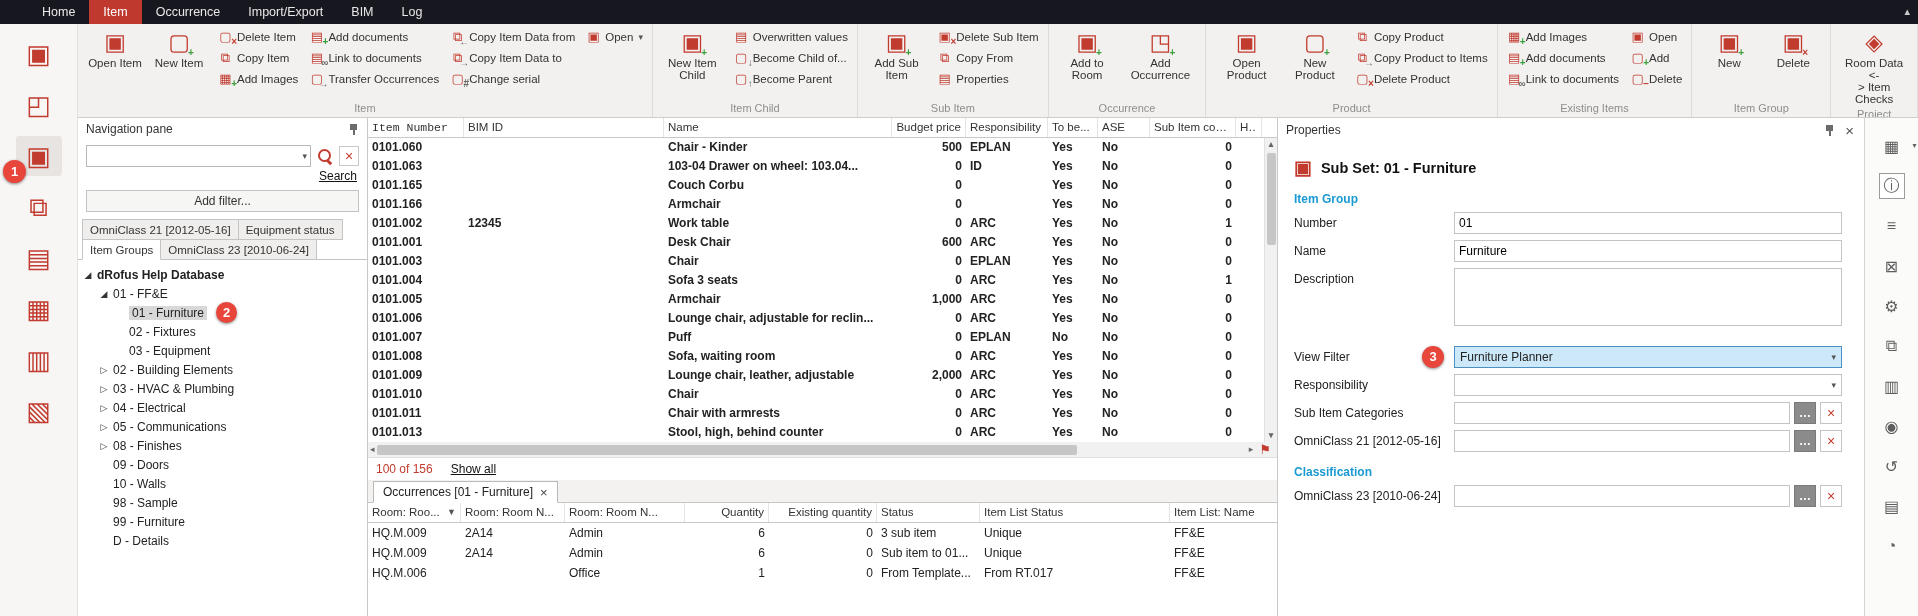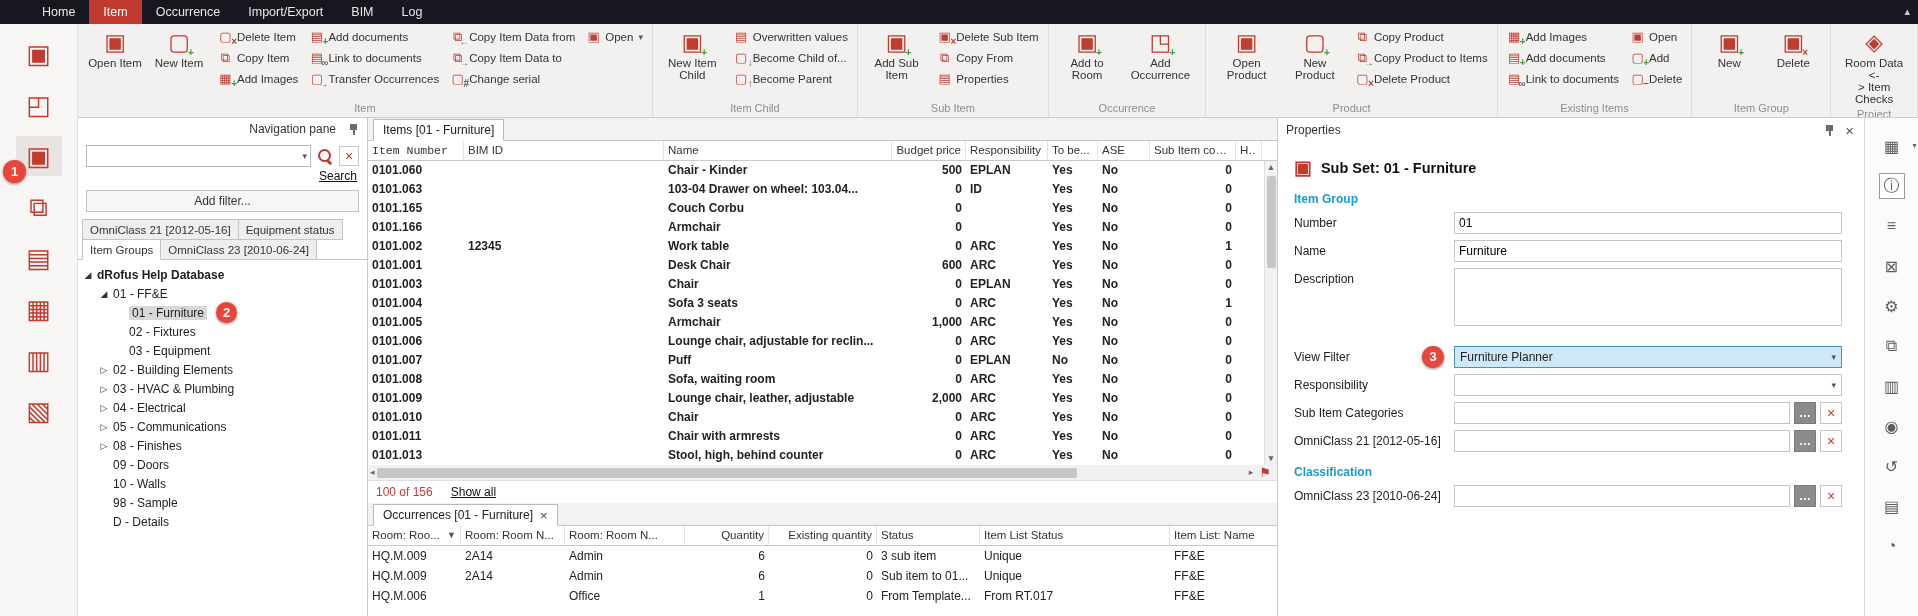--- a/index.html
+++ b/index.html
@@ -36,21 +36,21 @@
 .caret{font-size:9px;color:#555;margin-left:1px;}
 
 
 .badge{width:23px;height:23px;border-radius:50%;background:#e8453b;color:#fff;font-weight:bold;font-size:13px;display:flex;align-items:center;justify-content:center;box-shadow:0 1px 3px rgba(0,0,0,.45);z-index:20;}
 #badge1{position:absolute;left:3px;top:160px;}
 .badge.inline{display:inline-flex;width:21px;height:21px;margin-left:6px;flex:none;}
 .badge.small{width:22px;height:22px;flex:none;}
 
 
 #navpane{position:absolute;left:78px;top:118px;width:290px;height:498px;background:#fff;border-right:1px solid #c9c9c9;overflow:hidden;}
-.nav-header{height:22px;display:flex;align-items:center;justify-content:flex-end;padding:0 8px;font-size:12px;color:#333;gap:12px;}
+.nav-header{height:22px;display:flex;align-items:center;justify-content:space-between;padding:0 8px;font-size:12px;color:#333;gap:12px;}
 .pin-glyph{display:inline-block;width:11px;height:13px;position:relative;}
 .pin-glyph::before{content:'';position:absolute;left:2px;top:1px;width:7px;height:6px;background:#6b6b6b;}
 .pin-glyph::after{content:'';position:absolute;left:5px;top:7px;width:2px;height:5px;background:#6b6b6b;}
 .search-row{display:flex;align-items:center;gap:4px;margin:5px 8px 0 8px;}
 .search-box{flex:1;height:22px;border:1px solid #b9b9b9;display:flex;align-items:center;background:#fff;min-width:0;}
 .search-box input{flex:1;border:none;outline:none;height:100%;padding:0 4px;font:inherit;min-width:0;}
 .dd{color:#555;font-size:9px;padding:0 3px;}
 .search-btn{width:20px;height:20px;position:relative;display:inline-block;flex:none;}
 .search-btn::before{content:'';position:absolute;left:3px;top:3px;width:9px;height:9px;border:2px solid #c23b2f;border-radius:50%;}
 .search-btn::after{content:'';position:absolute;left:13px;top:13px;width:6px;height:3px;background:#c23b2f;transform:rotate(45deg);transform-origin:left top;}
@@ -465,31 +465,30 @@
         <div class="tree-row" style="padding-left: 20px;">
           <span class="expander"></span>
           <span class="tree-label">10 - Walls</span>
         </div>
         <div class="tree-row" style="padding-left: 20px;">
           <span class="expander"></span>
           <span class="tree-label">98 - Sample</span>
         </div>
         <div class="tree-row" style="padding-left: 20px;">
           <span class="expander"></span>
+          <span class="tree-label">99 - Furniture</span>
+        </div>
+        <div class="tree-row" style="padding-left: 20px;">
+          <span class="expander"></span>
           <span class="tree-label">D - Details</span>
         </div>
       </div>
   </div>
 
   <div id="items-panel">
-    <div class="tabbar">
-      <div class="tab">
-        <span>Items [01 - Furniture]</span>
-      </div>
-    </div>
     <div id="items-header" class="thead">
         <span class="cell l" style="width: 96px; font-family: Liberation Mono, monospace;">
           <span class="ct">Item Number</span>
         </span>
         <span class="cell l" style="width: 200px;">
           <span class="ct">BIM ID</span>
         </span>
         <span class="cell l" style="width: 228px;">
           <span class="ct">Name</span>
         </span>

